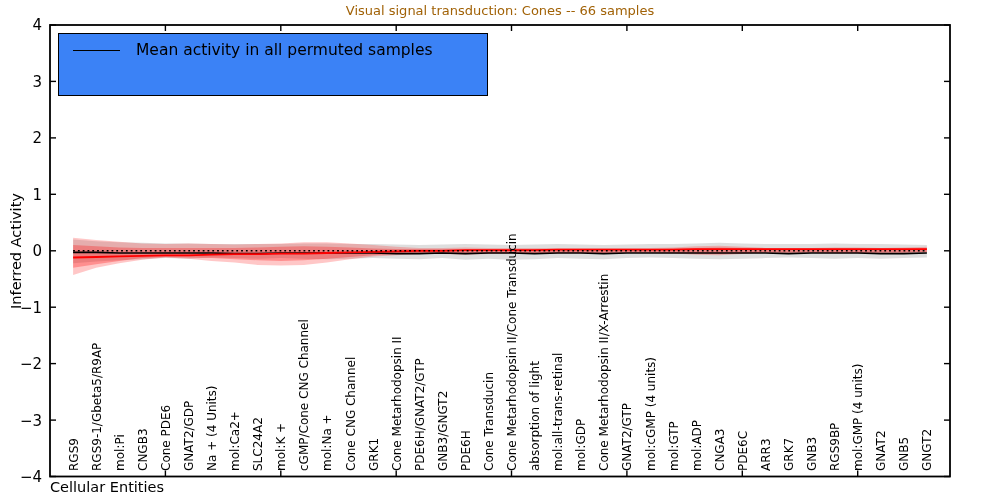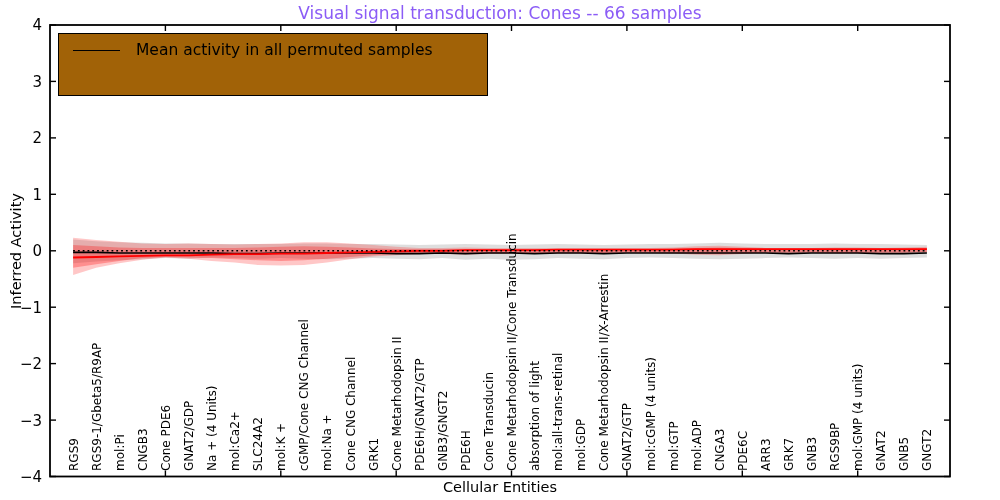--- a/index.html
+++ b/index.html
@@ -1,24 +1,24 @@
 <!DOCTYPE html>
 <html><head>
 <meta charset="utf-8">
 <style>
   html,body{margin:0;padding:0;background:#ffffff;}
   #figure{position:relative;width:1000px;height:500px;background:#ffffff;
           font-family:"DejaVu Sans","Liberation Sans",sans-serif;color:#000;overflow:hidden;}
   #plot-svg{position:absolute;left:0;top:0;}
   .fig-title{position:absolute;left:50px;top:3px;width:900px;text-align:center;
-             font-size:17px;color:#8b5cf6;}
-  .x-label{position:absolute;left:50px;top:479px;width:900px;text-align:center;font-size:14.5px;}
+             font-size:13px;color:#a16207;}
+  .x-label{position:absolute;left:50px;top:479px;width:900px;font-size:14.5px;}
   .y-label{position:absolute;left:-44px;top:243px;width:120px;text-align:center;font-size:14.5px;
            transform:rotate(-90deg);transform-origin:center center;}
-  .legend{position:absolute;left:58px;top:33px;width:430px;height:63px;background:#a16207;
+  .legend{position:absolute;left:58px;top:33px;width:430px;height:63px;background:#3b82f6;
           border:1.8px solid #000;box-sizing:border-box;z-index:5;}
   .legend-row{display:flex;align-items:center;height:30px;padding-left:14px;}
   .legend-line{width:47px;height:0;border-top:1.7px solid #000;margin-right:16px;flex:none;}
   .legend-text{font-size:15.5px;white-space:nowrap;}
 </style>
 </head>
 <body>
 
 <div id="figure">
   <svg id="plot-svg" width="1000" height="500">

